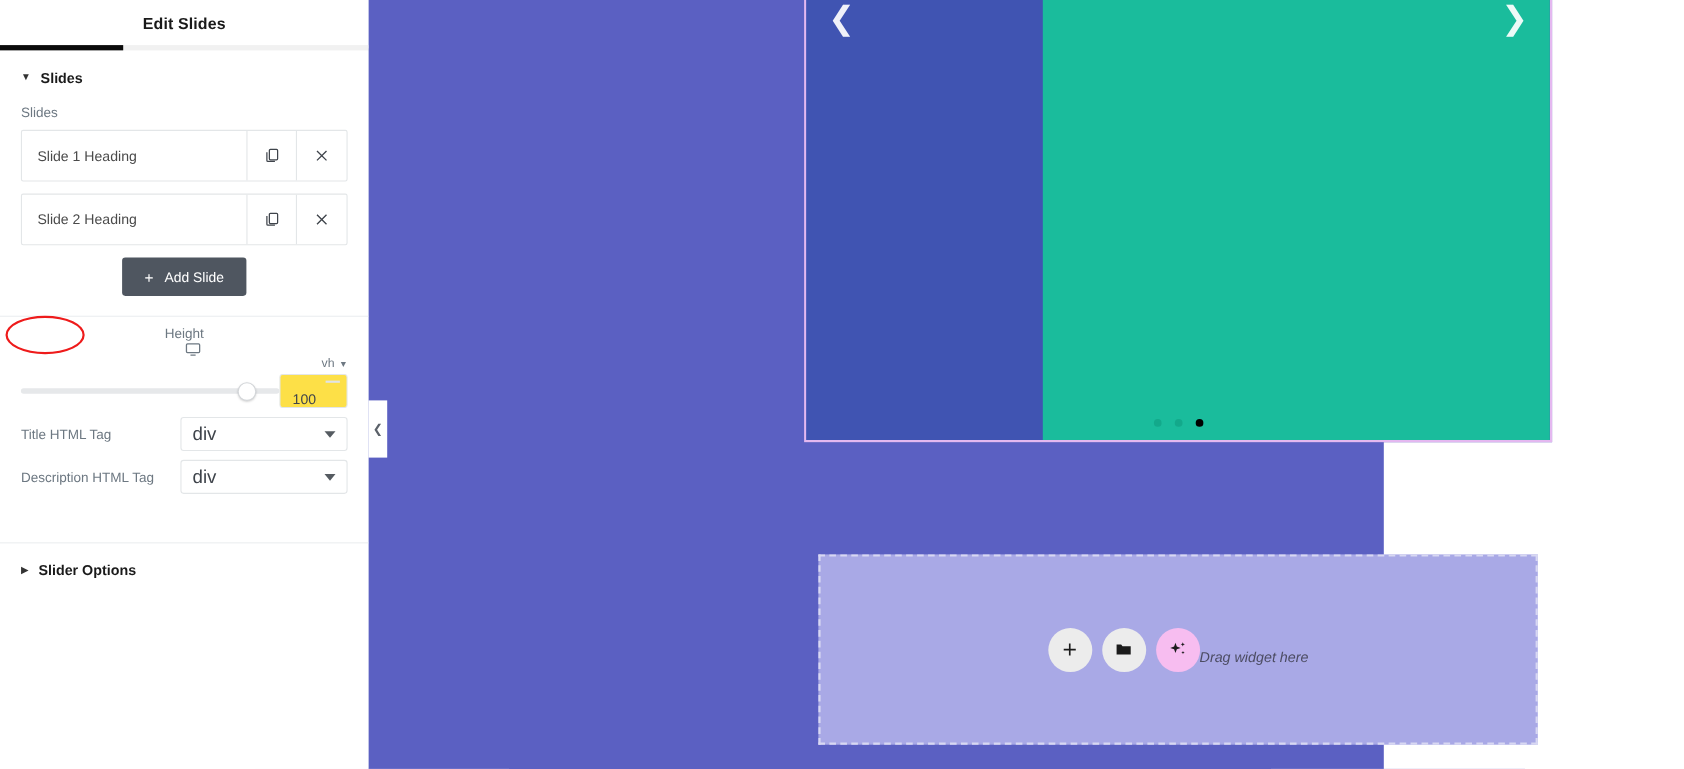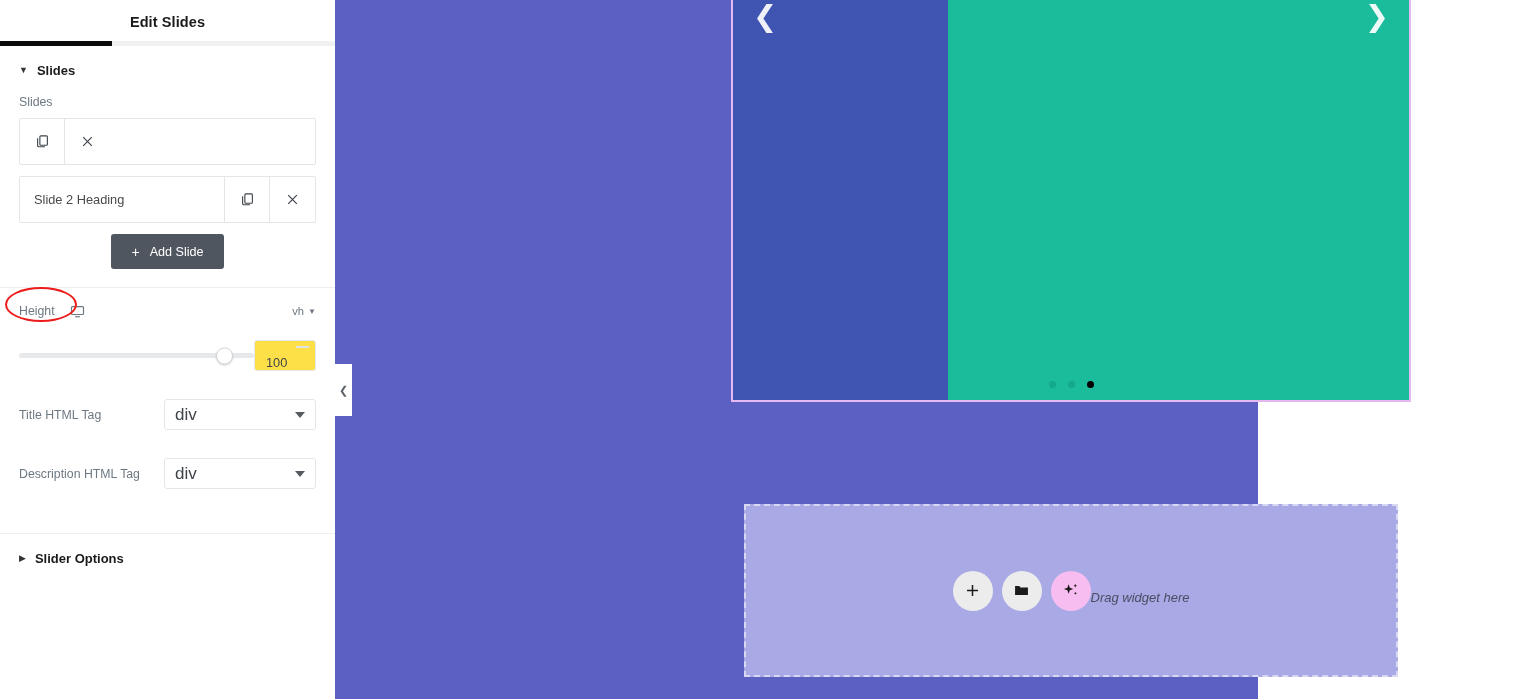--- a/index.html
+++ b/index.html
@@ -109,20 +109,21 @@
     display: flex; align-items: center; gap: 10px;
     cursor: pointer;
   }
   #add-item-button .plus { font-size: 14px; line-height: 1; }
 
   
   .height-head {
     display: flex; align-items: center;
     height: 30px;
     position: relative;
+    flex-direction: column;
   }
   #height-label {
     font-size: 12.3px; color: #6d7882;
     position: relative; z-index: 2;
   }
   #height-annotation {
     position: absolute;
     left: -14px; top: -9px;
     width: 72px; height: 35px;
     border: 2.4px solid #ee1b1b;
@@ -172,21 +173,21 @@
   }
   .number-box .spin {
     position: absolute; right: 6px; top: 5px;
     width: 13px; height: 2px; background: #e0e3e6;
   }
 
   
   .select-row {
     display: flex; align-items: center;
     height: 31px;
-    margin-top: 28px;
+    margin-top: 8px;
   }
   .select-row .lbl { font-size: 12.3px; color: #6d7882; white-space: nowrap; }
   .select-ctl {
     margin-left: auto;
     width: 152px; height: 31px;
     border: 1px solid #e3e6e8; border-radius: 3px;
     display: flex; align-items: center;
     padding: 0 10px;
     font-size: 17px; color: #3f444b;
     background: #fff;
@@ -293,20 +294,21 @@
 
       <div class="section-header">
         <span class="caret open">▼</span>
         <span class="section-title">Slides</span>
       </div>
 
       <div class="control">
         <div class="field-label">Slides</div>
 
         <div class="repeater-row">
+          <div class="repeater-title">Slide 1 Heading</div>
           <div class="repeater-btn dup">
             <svg width="15" height="15" viewBox="0 0 16 16" fill="none" stroke="currentColor" stroke-width="1.2">
               <rect x="5.2" y="2" width="8" height="10" rx="1"></rect>
               <path d="M10.6 13.6H3.8a1 1 0 0 1-1-1V4.6"></path>
             </svg>
           </div>
           <div class="repeater-btn">
             <svg width="15" height="15" viewBox="0 0 16 16" stroke="currentColor" stroke-width="1.3">
               <path d="M3.4 3.4 L12.6 12.6 M12.6 3.4 L3.4 12.6"></path>
             </svg>

